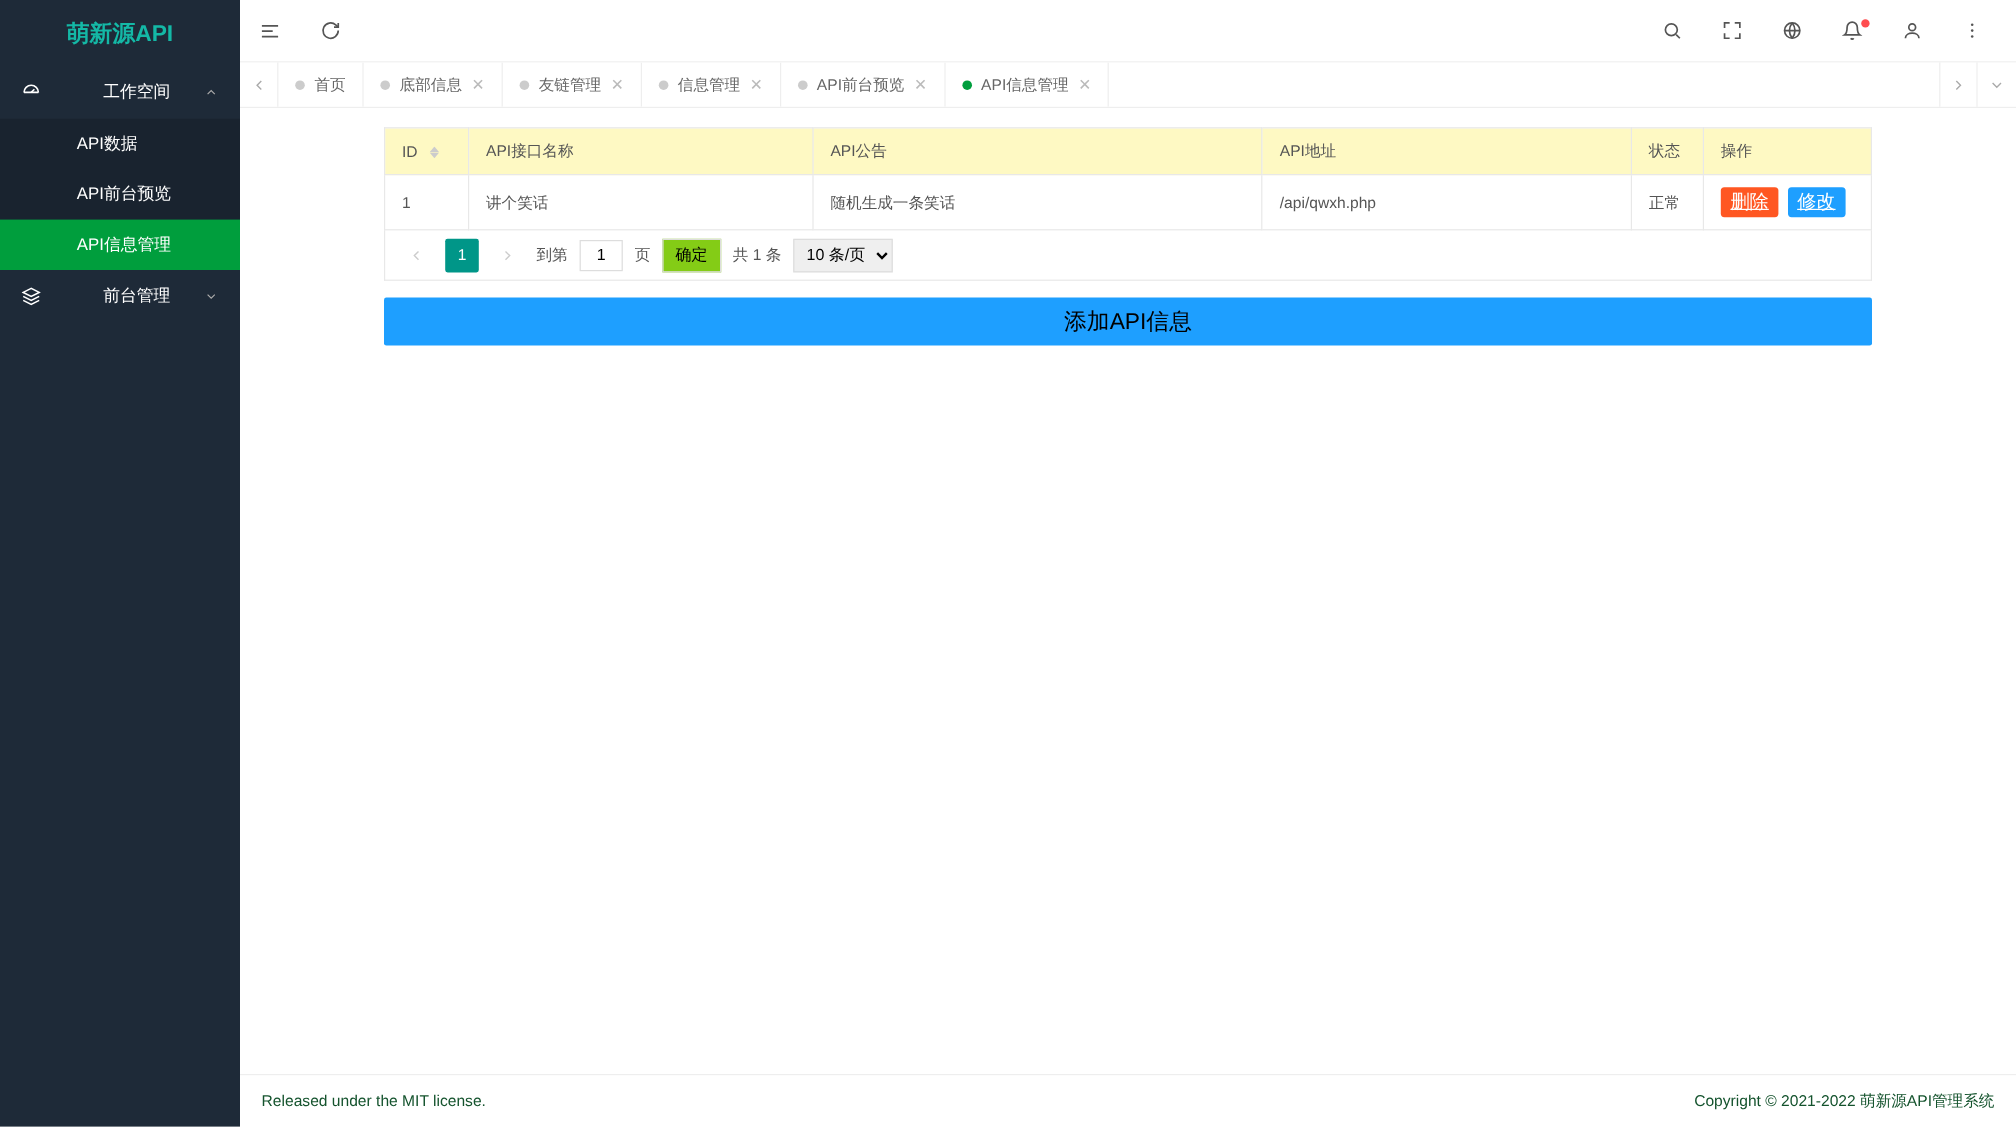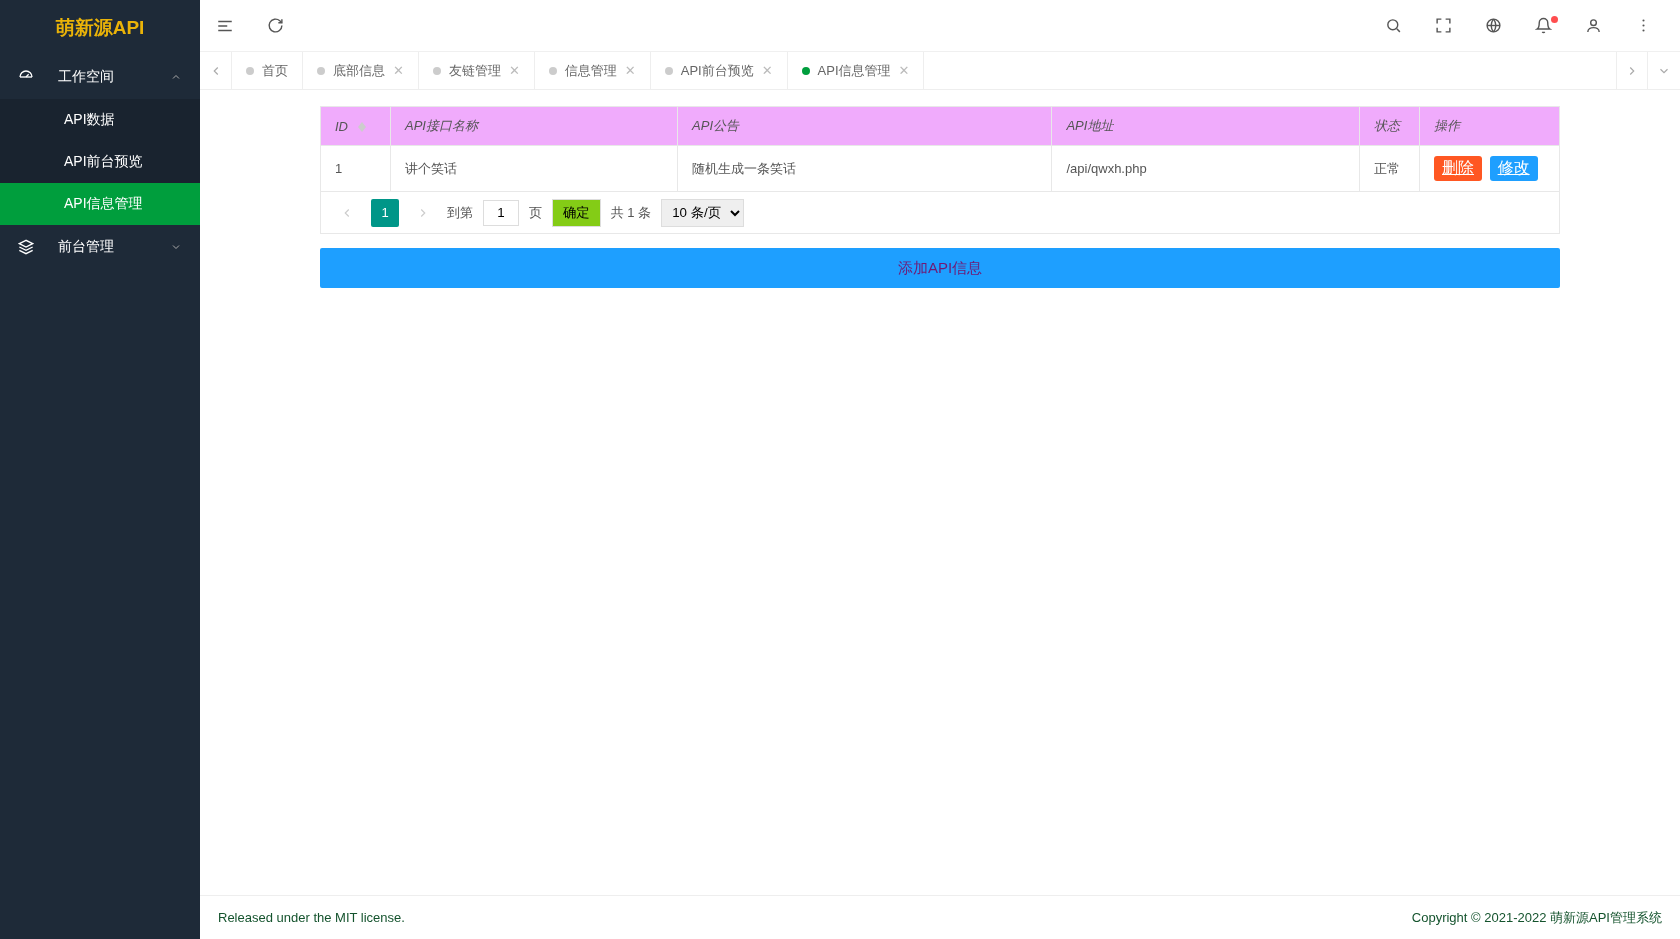--- a/index.html
+++ b/index.html
@@ -1,25 +1,25 @@
 <!DOCTYPE html>
 <html><head>
 <meta charset="utf-8">
 <style>
 * { margin: 0; padding: 0; box-sizing: border-box; }
 body { font-family: -apple-system, BlinkMacSystemFont, "Segoe UI", "Microsoft YaHei", sans-serif; font-size: 14px; color: #333; background: #fff; }
 .app { display: flex; width: 1680px; height: 939px; overflow: hidden; }
 
 
 .sidebar { width: 200px; background: #1E2A38; color: #fff; display: flex; flex-direction: column; flex-shrink: 0; }
-.logo { height: 55px; display: flex; align-items: center; justify-content: center; color: #eab308; font-weight: bold; font-size: 19px; background: #1E2A38; }
+.logo { height: 55px; display: flex; align-items: center; justify-content: center; color: #14b8a6; font-weight: bold; font-size: 19px; background: #1E2A38; }
 .menu { flex: 1; }
 .menu-group { }
 .menu-title { display: flex; align-items: center; height: 44px; padding: 0 18px; color: #fff; cursor: pointer; font-size: 14px; }
-.menu-title .label { flex: 1; margin-left: 24px; }
+.menu-title .label { flex: 1; margin-left: 24px; text-align: center; }
 .menu-title .chevron { font-size: 12px; color: #aaa; }
 .menu-item { display: flex; align-items: center; height: 42px; padding-left: 64px; color: #fff; cursor: pointer; font-size: 14px; background: #19232F; }
 .menu-item.active { background: #009E3D; color: #fff; }
 .icon-sm { width: 16px; height: 16px; display: inline-flex; align-items: center; justify-content: center; }
 
 
 .main { flex: 1; display: flex; flex-direction: column; }
 .topbar { height: 52px; display: flex; align-items: center; padding: 0 16px; border-bottom: 1px solid #f0f0f0; }
 .topbar-left { display: flex; align-items: center; gap: 32px; }
 .topbar-right { margin-left: auto; display: flex; align-items: center; gap: 32px; padding-right: 12px; }
@@ -35,39 +35,39 @@
 .tabs { flex: 1; display: flex; align-items: stretch; overflow: hidden; text-align: center; }
 .tab { display: flex; align-items: center; padding: 0 14px; border-right: 1px solid #eee; cursor: pointer; color: #666; font-size: 13px; gap: 8px; }
 .tab .dot { width: 8px; height: 8px; border-radius: 50%; background: #ccc; }
 .tab.active .dot { background: #009E3D; }
 .tab .close { color: #bbb; font-size: 13px; }
 
 
 .content { flex: 1; padding: 16px 120px 0 120px; background: #fff; overflow: auto; }
 .table { width: 100%; border-collapse: collapse; border: 1px solid #e8e8e8; }
 .table th, .table td { border: 1px solid #e8e8e8; padding: 10px 14px; text-align: left; font-weight: normal; }
-.table thead th { background: #f0abfc; color: #555; font-size: 13px; font-style: italic; }
+.table thead th { background: #fef9c3; color: #555; font-size: 13px; }
 .table tbody td { font-size: 13px; color: #555; }
 .col-id { width: 70px; }
 .col-status { width: 60px; text-align: center; }
 .col-action { width: 140px; text-align: center; }
 .sort-icons { display: inline-flex; flex-direction: column; margin-left: 6px; line-height: 6px; color: #ccc; vertical-align: middle; }
 .btn-sm { display: inline-block; padding: 2px 8px; border-radius: 3px; color: #fff; font-size: 16px; cursor: pointer; text-decoration: underline; }
 .btn-danger { background: #FF5722; }
 .btn-primary-sm { background: #1E9FFF; margin-left: 4px; }
 
 
 .pager { display: flex; align-items: center; border: 1px solid #e8e8e8; border-top: none; height: 42px; padding: 0 12px; font-size: 13px; color: #555; gap: 10px; }
 .pager .pg-btn { width: 28px; height: 28px; display: flex; align-items: center; justify-content: center; color: #ccc; cursor: pointer; }
 .pager .pg-num { width: 28px; height: 28px; display: flex; align-items: center; justify-content: center; background: #009688; color: #fff; border-radius: 2px; cursor: pointer; }
 .pager .pg-input { width: 36px; height: 26px; border: 1px solid #ddd; text-align: center; }
 .pager .pg-confirm { padding: 4px 10px; border: 1px solid #ddd; cursor: pointer; background: #84cc16; }
 .pager select { height: 28px; border: 1px solid #ddd; padding: 0 6px; }
 
-.big-btn { margin-top: 14px; width: 100%; height: 40px; background: #1E9FFF; color: #701a75; border: none; font-size: 15px; cursor: pointer; border-radius: 2px; }
+.big-btn { margin-top: 14px; width: 100%; height: 40px; background: #1E9FFF; color: #000000; border: none; font-size: 19px; cursor: pointer; border-radius: 2px; }
 
 
 .footer { height: 44px; border-top: 1px solid #eee; display: flex; align-items: center; padding: 0 18px; color: #14532d; font-size: 13px; }
 .footer .right { margin-left: auto; }
 svg { display: block; }
 </style>
 </head>
 <body>
 
 <div class="app">

